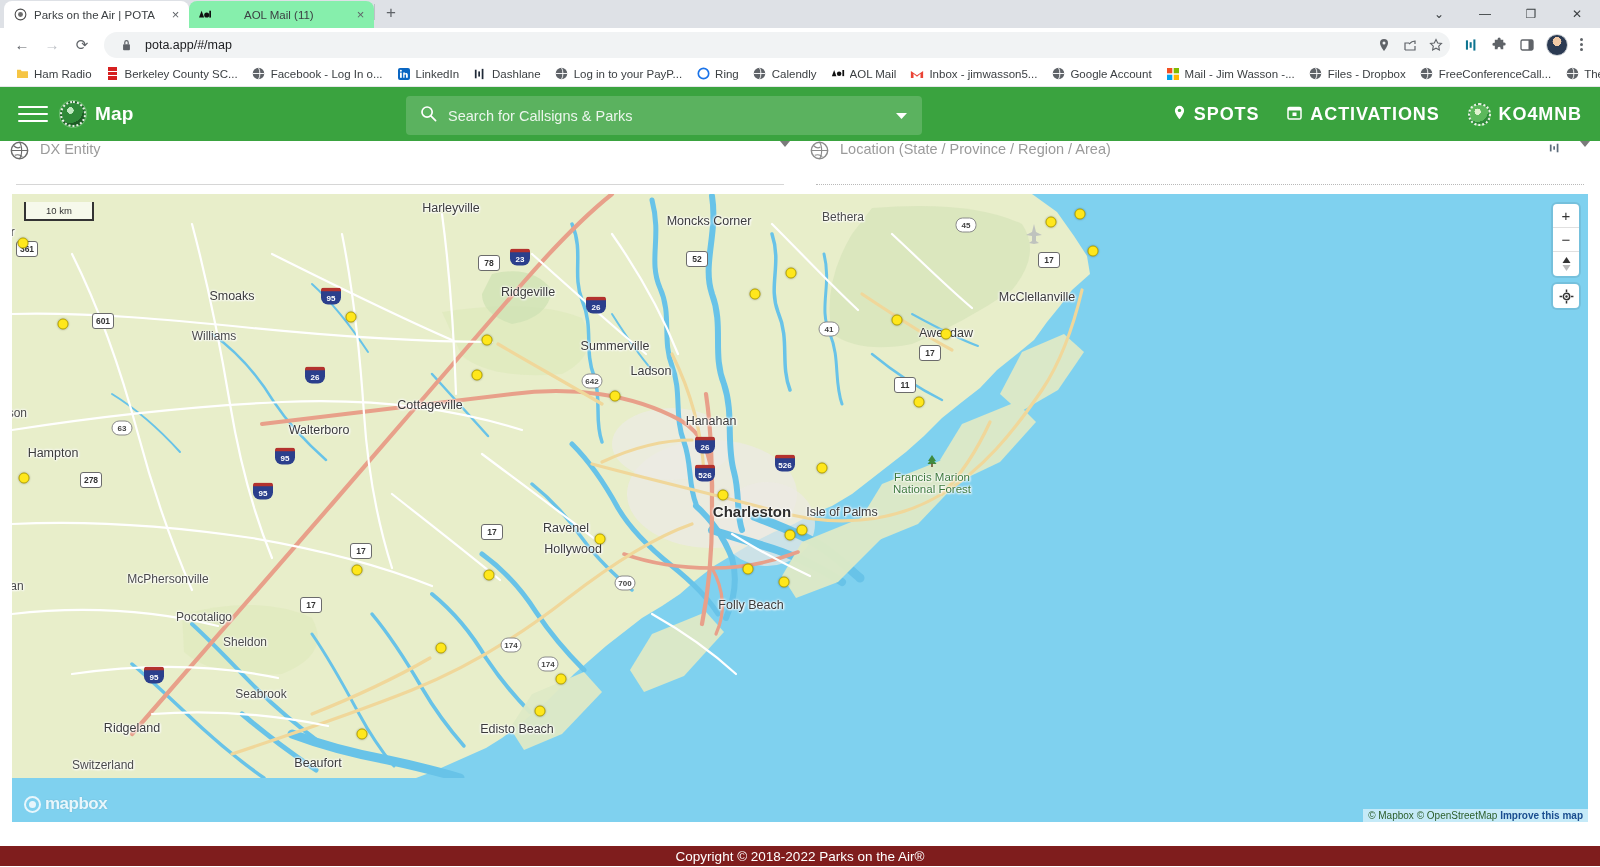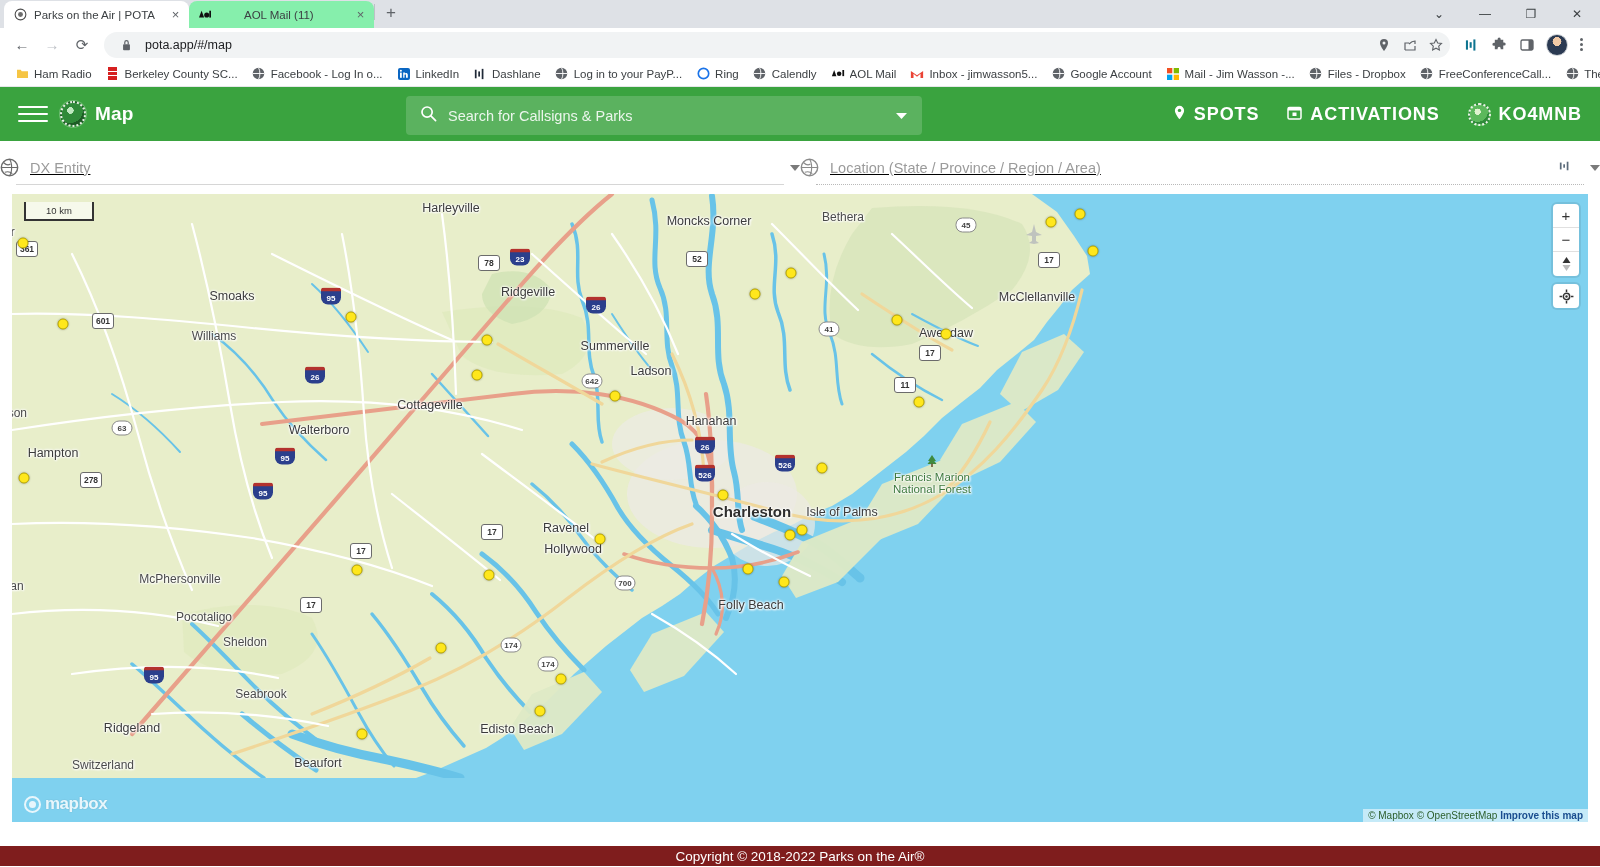--- a/index.html
+++ b/index.html
@@ -87,22 +87,22 @@
   .header-right { margin-left: auto; display: flex; align-items: center; gap: 28px; }
   .hdr-item { display: flex; align-items: center; gap: 8px; color: #fff; font-size: 18px;
               font-weight: 600; letter-spacing: .9px; }
   .user-logo {
     width: 23px; height: 23px; border-radius: 50%;
     background: radial-gradient(circle at 40% 35%, #dff3d0 0 18%, #5cb85c 19% 60%, #2f8a39 61% 100%);
     border: 2px dotted #eaf3e7;
   }
 
   .filter-bar { height: 53px; background: #fff; display: flex; align-items: stretch; }
-  .filter-field { flex: 1; display: flex; align-items: center; gap: 11px; padding: 0 0;
-                  position: relative; text-decoration: underline; }
+  .filter-field { flex: 1; display: flex; align-items: flex-start; gap: 11px; padding: 0 10px;
+                  position: relative; }
   .filter-field .underline { position: absolute; left: 16px; right: 16px; bottom: 9px; height: 1px; background: #d6d6d6; }
   .filter-field.dotted .underline { background: none; border-bottom: 1px dotted #b9b9b9; height:0; }
   .filter-ph { color: #9b9b9b; font-size: 14.5px; flex: 1; }
   .globe-ico { width: 19px; height: 19px; flex:0 0 19px; }
   .caret { width: 0; height: 0; border-left: 5px solid transparent; border-right: 5px solid transparent;
            border-top: 6px solid #7a7a7a; }
 
   
   .map-wrap { position: absolute; left: 12px; right: 12px; top: 107px; bottom: 44px;
               overflow: hidden; background: #7fd1ef; }
@@ -607,21 +607,21 @@
           <div class="map-label city-med" style="left: 934px; top: 139px;">Awendaw</div>
           <div class="map-label city-med" style="left: 639px; top: 177px;">Ladson</div>
           <div class="map-label city-med" style="left: 418px; top: 211px;">Cottageville</div>
           <div class="map-label city-med" style="left: 699px; top: 227px;">Hanahan</div>
           <div class="map-label city-med" style="left: 307px; top: 236px;">Walterboro</div>
           <div class="map-label city-med" style="left: 41px; top: 259px;">Hampton</div>
           <div class="map-label city-big" style="left: 740px; top: 317px;">Charleston</div>
           <div class="map-label city-med" style="left: 830px; top: 318px;">Isle of Palms</div>
           <div class="map-label city-med" style="left: 554px; top: 334px;">Ravenel</div>
           <div class="map-label city-med" style="left: 561px; top: 355px;">Hollywood</div>
-          <div class="map-label " style="left: 168px; top: 385px;">McPhersonville</div>
+          <div class="map-label " style="left: 156px; top: 385px;">McPhersonville</div>
           <div class="map-label city-med" style="left: 739px; top: 411px;">Folly Beach</div>
           <div class="map-label " style="left: 192px; top: 423px;">Pocotaligo</div>
           <div class="map-label " style="left: 233px; top: 448px;">Sheldon</div>
           <div class="map-label " style="left: 249px; top: 500px;">Seabrook</div>
           <div class="map-label city-med" style="left: 505px; top: 535px;">Edisto Beach</div>
           <div class="map-label city-med" style="left: 120px; top: 534px;">Ridgeland</div>
           <div class="map-label city-med" style="left: 306px; top: 569px;">Beaufort</div>
           <div class="map-label " style="left: 91px; top: 571px;">Switzerland</div>
           <div class="map-label " style="left: -4px; top: 38px;">lar</div>
           <div class="map-label " style="left: 2px; top: 219px;">nson</div>

